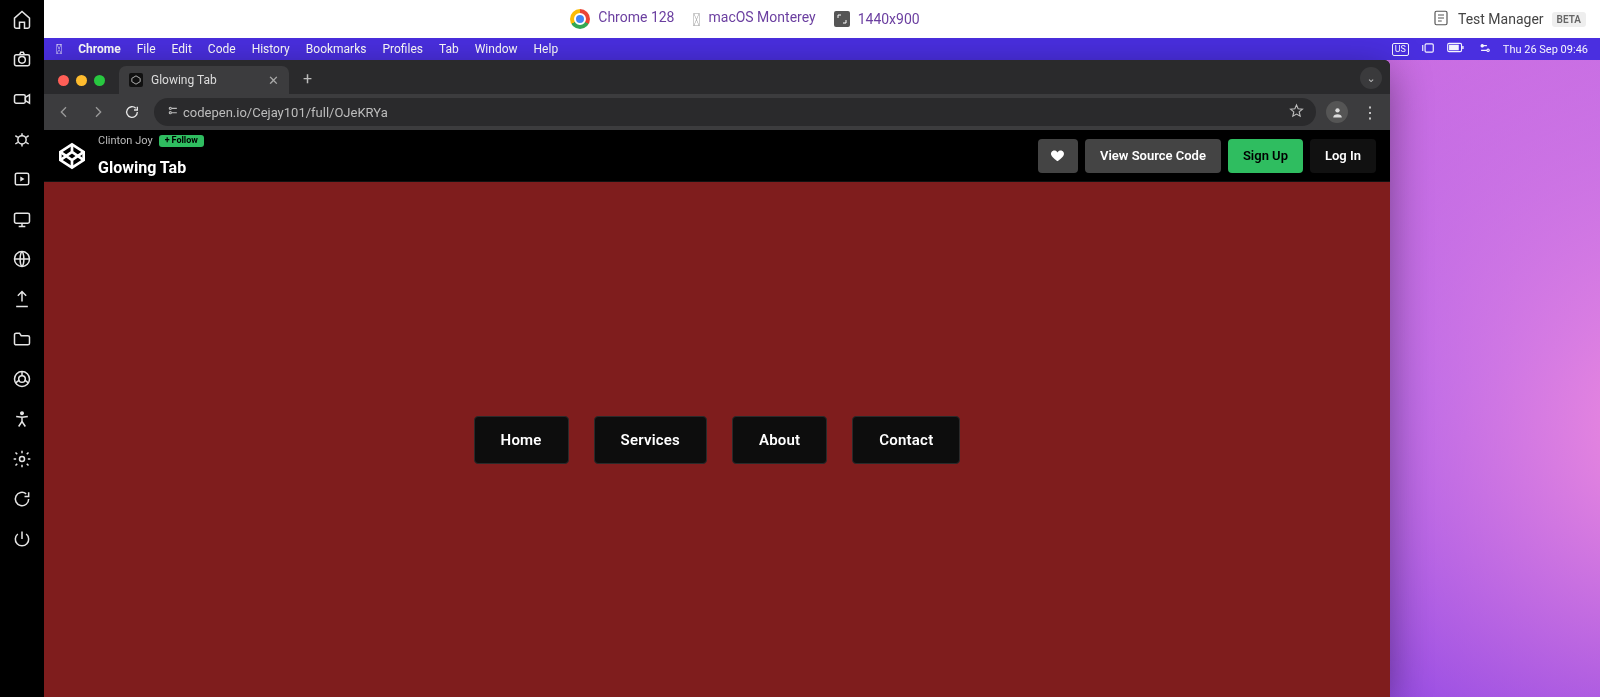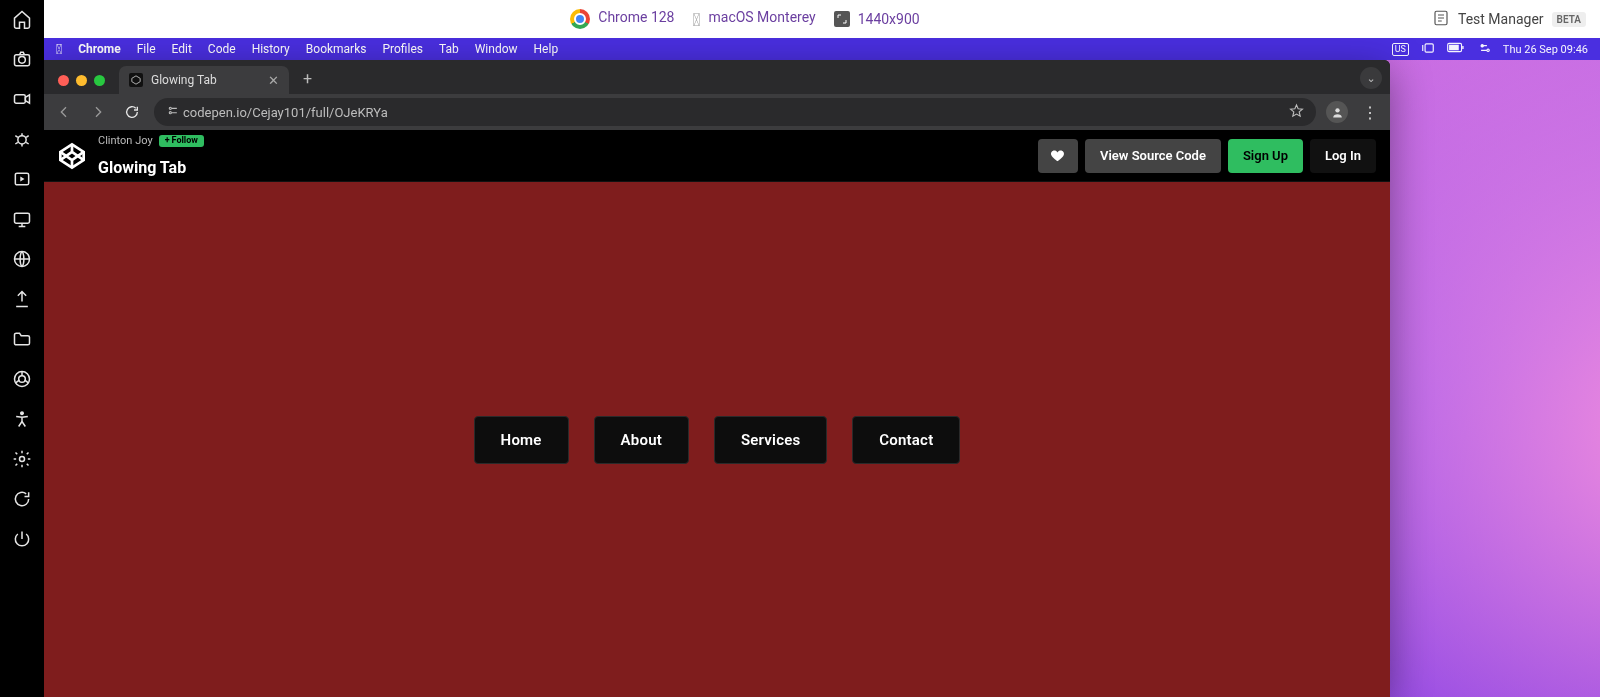--- a/index.html
+++ b/index.html
@@ -323,22 +323,22 @@
               </div>
             <div class="cp-btn cp-login">
                 <span>Log In</span>
               </div>
           </div>
         </div>
 
         <div class="page">
           <div class="glow-nav">
             <div class="glow-tab">Home</div>
+            <div class="glow-tab">Services</div>
             <div class="glow-tab">About</div>
-            <div class="glow-tab">Services</div>
             <div class="glow-tab">Contact</div>
           </div>
         </div>
       </div>
 
     </div>
   </div>
 </div>
 
 </body></html>

